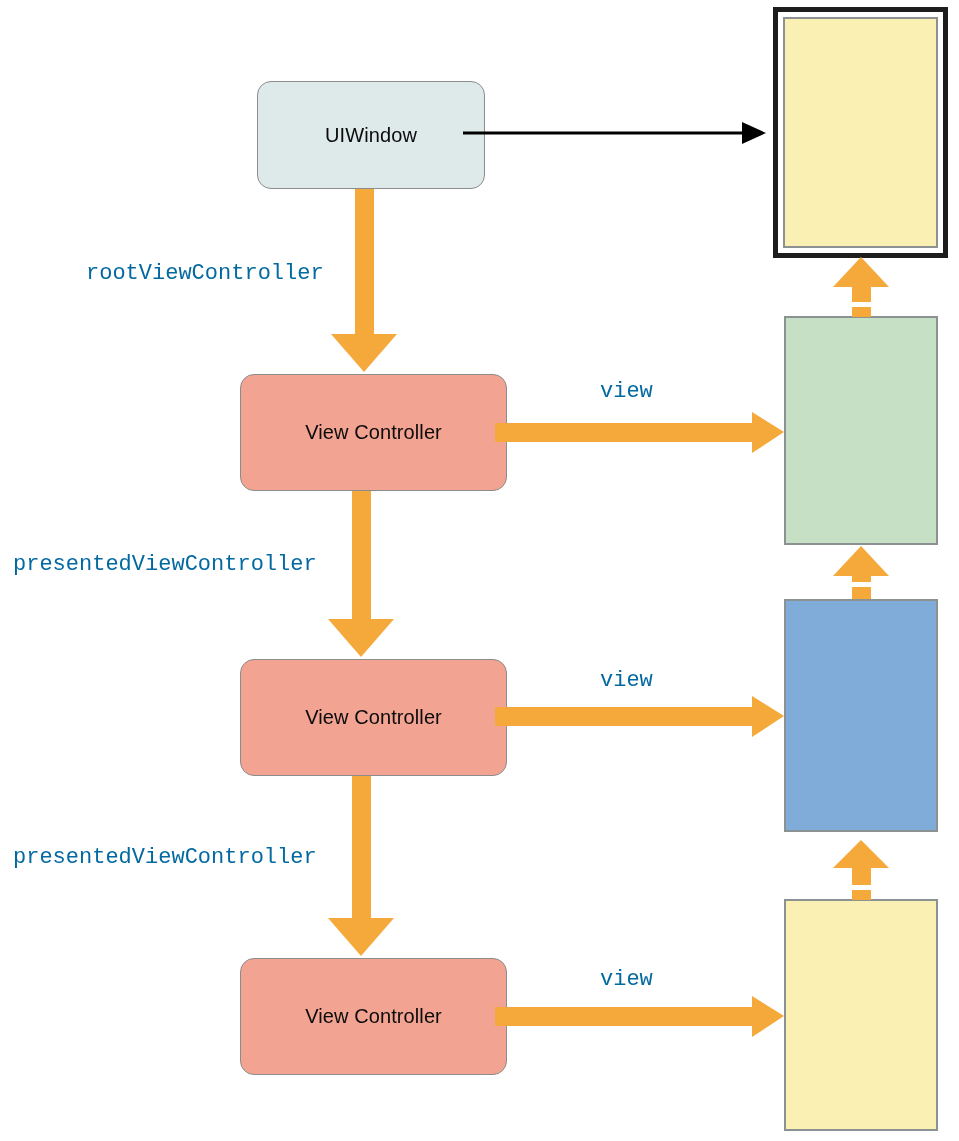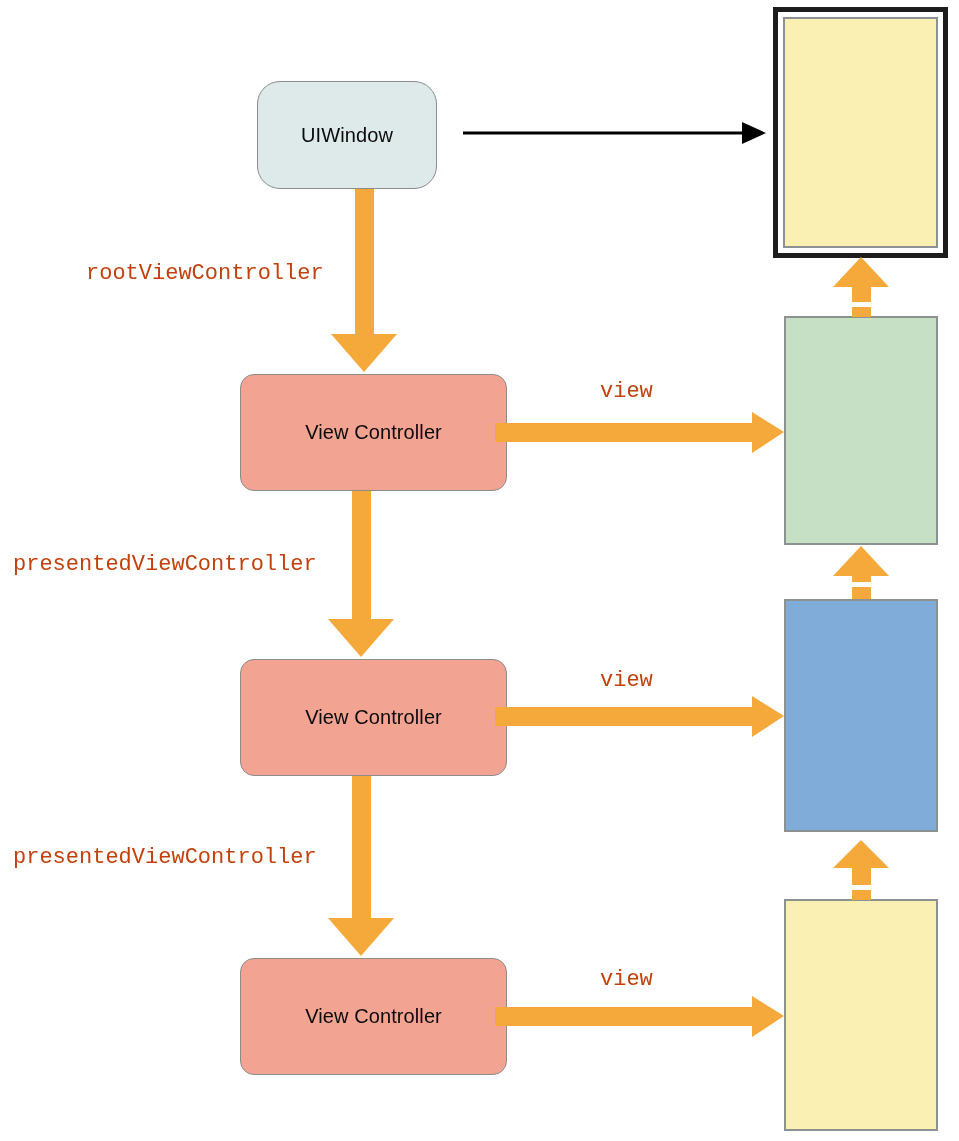--- a/index.html
+++ b/index.html
@@ -62,21 +62,21 @@
     position: absolute;
     box-sizing: border-box;
     border: 2px solid #8c9191;
     background: #FAF0B4;
   }
 
   .mono-label {
     position: absolute;
     font-family: "Liberation Mono", monospace;
     font-size: 22px;
-    color: #c2410c;
+    color: #0369a1;
     white-space: nowrap;
     letter-spacing: 0px;
   }
 
   .arrow-svg {
     position: absolute;
     overflow: visible;
     pointer-events: none;
   }
 </style>
@@ -88,21 +88,21 @@
   <div class="screen-frame" style="left:773px; top:7px; width:175px; height:251px;">
     <div class="screen-inner" style="left:5px; top:5px; right:5px; bottom:5px;"></div>
   </div>
 
   <div class="view-rect view-green" style="left:784px; top:316px; width:154px; height:229px;"></div>
 
   <div class="view-rect view-blue" style="left:784px; top:599px; width:154px; height:233px;"></div>
 
   <div class="view-rect view-yellow" style="left:784px; top:899px; width:154px; height:232px;"></div>
 
-  <div class="node rounded-box uiwindow-box" style="left:257px; top:81px; width:180px; height:108px;border-radius:23px;">
+  <div class="node rounded-box uiwindow-box" style="left:257px; top:81px; width:228px; height:108px;">
     <span class="box-label">UIWindow</span>
   </div>
 
   <div class="node rounded-box vc-box" style="left:228px; top:374px; width:267px; height:117px;">
     <span class="box-label">View Controller</span>
   </div>
 
   <div class="node rounded-box vc-box" style="left:228px; top:659px; width:267px; height:117px;">
     <span class="box-label">View Controller</span>
   </div>

